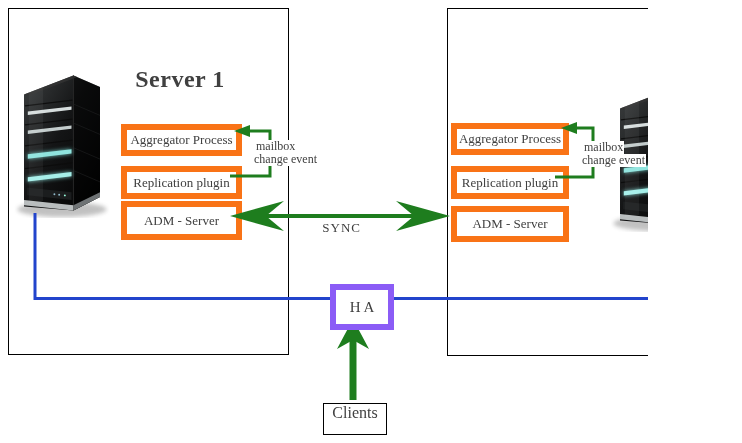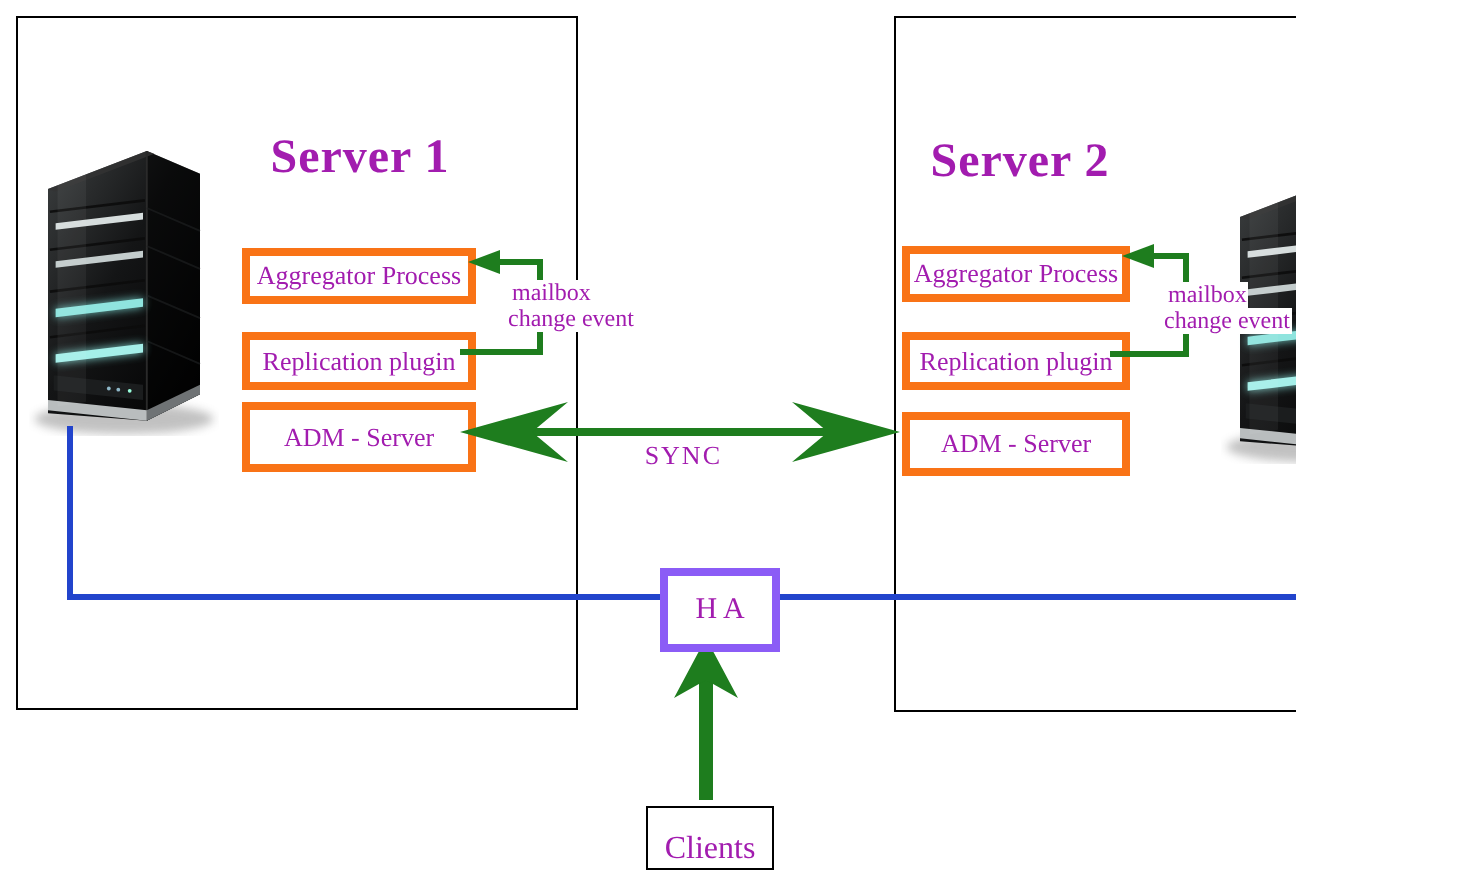--- a/index.html
+++ b/index.html
@@ -1,32 +1,32 @@
 <!DOCTYPE html>
 <html><head>
 <meta charset="utf-8">
 <style>
   html,body { margin:0; padding:0; background:#fff; }
   .canvas {
     position:relative; width:648px; height:443px; background:#ffffff;
-    font-family:"Liberation Serif", serif; color:#a21caf; overflow:hidden;
+    font-family:"Liberation Serif", serif; color:#404040; overflow:hidden;
   }
   .panel {
     position:absolute; border:1.5px solid #000; background:transparent; z-index:1;
   }
   .panel1 { left:8px; top:8px; width:279px; height:345px; }
   .panel2 { left:447px; top:8px; width:282px; height:346px; }
   .title {
     position:absolute; font-size:24px; font-weight:bold; z-index:2;
     width:130px; text-align:center; letter-spacing:0.5px;
   }
   .title1 { left:115px; top:66px; }
   .title2 { left:445px; top:68px; }
   .cbox {
-    position:absolute; background:#fff; border:4px solid #f97316; z-index:2;
+    position:absolute; background:#fff; border:6px solid #f97316; z-index:2;
     display:flex; align-items:center; justify-content:center;
     font-size:13px; white-space:nowrap;
   }
   .s1-agg { left:121px; top:124px; width:109px; height:20px; }
   .s1-rep { left:121px; top:166px; width:109px; height:21px; }
   .s1-adm { left:121px; top:201px; width:109px; height:27px; }
   .s2-agg { left:451px; top:123px; width:106px; height:20px; }
   .s2-rep { left:451px; top:166px; width:106px; height:21px; }
   .s2-adm { left:451px; top:206px; width:106px; height:24px; }
   .srv-icon { position:absolute; z-index:1; }
@@ -42,27 +42,27 @@
   .evt1-l1 { left:239px; top:140px; }
   .evt1-l2 { left:237px; top:153px; }
   .evt2-l1 { left:567px; top:141px; }
   .evt2-l2 { left:565px; top:154px; }
   .sync-label {
     position:absolute; left:301px; top:220px; width:60px; text-align:right;
     font-size:13px; letter-spacing:1px; z-index:4;
   }
   .ha-box {
     position:absolute; left:330px; top:284px; width:52px; height:34px;
-    background:#fff; border:4px solid #8b5cf6; z-index:4;
+    background:#fff; border:6px solid #8b5cf6; z-index:4;
     display:flex; align-items:center; justify-content:center; font-size:15px;
   }
   .clients-box {
     position:absolute; left:323px; top:403px; width:62px; height:30px;
     background:#fff; border:1px solid #000; z-index:4;
-    display:flex; align-items:flex-end; justify-content:center; font-size:16px;
+    display:flex; align-items:flex-start; justify-content:center; font-size:16px;
   }
 </style>
 </head>
 <body>
 
 <div class="canvas">
 
   <svg width="0" height="0" style="position:absolute" aria-hidden="true">
     <defs>
       <linearGradient id="bodyg" x1="0" y1="0" x2="1" y2="1">
@@ -111,21 +111,20 @@
   <div class="panel panel1"></div>
   <div class="title title1">Server 1</div>
   <svg class="srv-icon srv1" width="96" height="152" viewBox="0 0 100 160">
       <use href="#srv"></use>
     </svg>
   <div class="cbox s1-agg">Aggregator Process</div>
   <div class="cbox s1-rep">Replication plugin</div>
   <div class="cbox s1-adm">ADM - Server</div>
 
   <div class="panel panel2"></div>
-  <div class="title title2">Server 2</div>
   <svg class="srv-icon srv2" width="96" height="152" viewBox="0 0 100 160">
       <use href="#srv"></use>
     </svg>
   <div class="cbox s2-agg">Aggregator Process</div>
   <div class="cbox s2-rep">Replication plugin</div>
   <div class="cbox s2-adm">ADM - Server</div>
 
   <svg class="overlay" width="742" height="443" viewBox="0 0 742 443">
 
     <polyline points="35,213 35,298.5 336,298.5" fill="none" stroke-width="3" stroke="#2244cc"></polyline>

